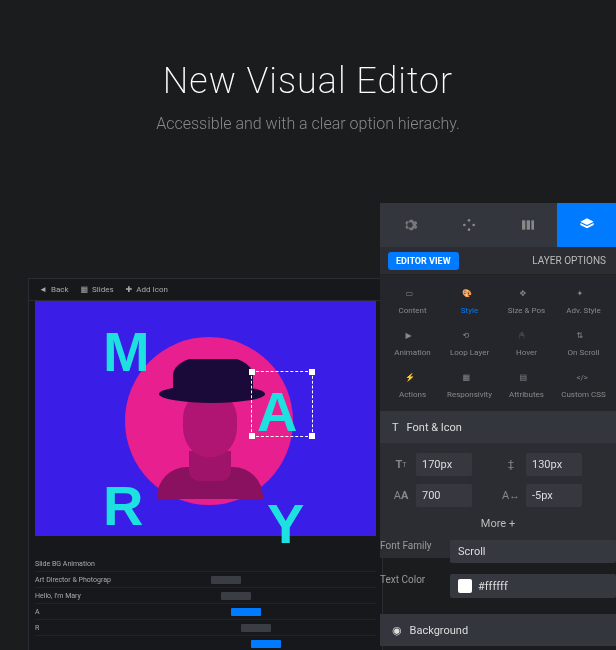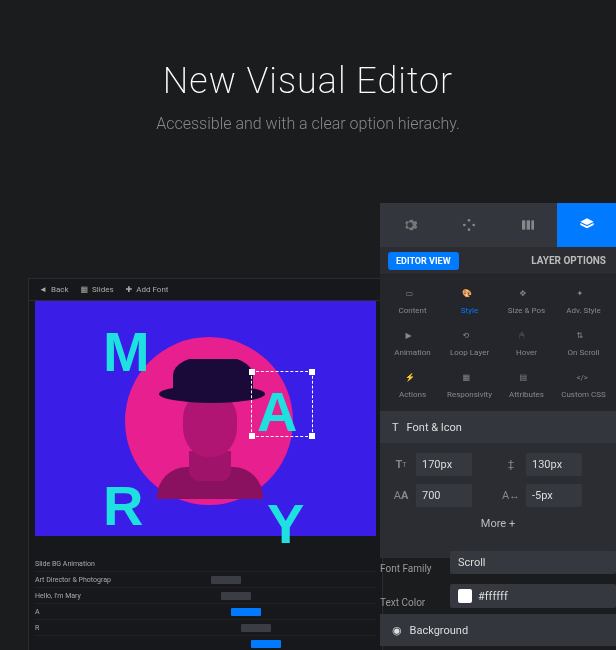--- a/index.html
+++ b/index.html
@@ -26,36 +26,36 @@
 .tl-label{width:110px;overflow:hidden;white-space:nowrap}
 .tl-bar{height:8px;background:#3a3d44;border-radius:1px}
 
 
 .panel{position:absolute;right:0;top:203px;width:236px;height:355px;background:#2b2d33}
 .p-toptabs{display:flex;height:44px;background:#34363d}
 .p-toptabs .t{flex:1;display:flex;align-items:center;justify-content:center;color:#888}
 .p-toptabs .t.active{background:#007aff;color:#fff}
 .p-subtabs{display:flex;height:28px;background:#2b2d33;align-items:center;border-bottom:1px solid #222}
 .p-sub-btn{background:#007aff;color:#fff;font-size:9px;font-weight:700;padding:4px 8px;border-radius:3px;margin-left:8px}
-.p-sub-right{margin-left:auto;margin-right:10px;font-size:10px;color:#bbb;font-weight:700}
+.p-sub-right{margin-left:auto;margin-right:10px;font-size:10px;color:#bbb;font-weight:400}
 
 .grid{display:grid;grid-template-columns:repeat(4,1fr);padding:6px 4px 4px;background:#24262b}
 .grid .cell{display:flex;flex-direction:column;align-items:center;justify-content:center;height:42px;font-size:8px;color:#888;gap:3px}
 .grid .cell.active{color:#007aff}
 .grid .cell svg,.grid .cell .ico{width:14px;height:14px}
 
 .section-h{display:flex;align-items:center;gap:8px;height:32px;background:#34363d;padding:0 12px;font-size:11px;color:#ddd}
 
 .fields{padding:10px 12px;background:#2b2d33;display:grid;grid-template-columns:1fr 1fr;gap:8px}
 .fld{display:flex;align-items:center;gap:6px}
 .fld .lab{color:#888;font-size:11px;width:18px;display:flex;align-items:center;justify-content:center}
 .fld input{background:#36383f;border:none;color:#ddd;font-size:11px;padding:5px 6px;width:56px;border-radius:2px}
 .more{text-align:center;padding:0 14px 10px;font-size:11px;color:#bbb}
 
-.row-prop{display:flex;align-items:flex-end;height:34px;padding:0 0;font-size:10px;color:#999}
+.row-prop{display:flex;align-items:flex-start;height:34px;padding:0 0;font-size:10px;color:#999}
 .row-prop .pl{width:70px}
 .row-prop .val{background:#36383f;color:#ddd;flex:1;padding:5px 8px;border-radius:2px;font-size:11px;display:flex;align-items:center;gap:6px}
 .swatch{width:14px;height:14px;background:#fff;border-radius:2px}
 
 .person{position:absolute;left:118px;top:58px;width:112px;height:140px;overflow:hidden}
 .hat{position:absolute;left:20px;top:-4px;width:80px;height:40px;background:#1a0a3a;border-radius:50% 50% 20% 20%}
 .brim{position:absolute;left:6px;top:26px;width:106px;height:18px;background:#1a0a3a;border-radius:50%}
 .face{position:absolute;left:30px;top:34px;width:54px;height:64px;background:#b01574;border-radius:40% 40% 46% 46%}
 .neck{position:absolute;left:36px;top:92px;width:42px;height:30px;background:#a0136a;border-radius:0 0 10px 10px}
 .shoulders{position:absolute;left:4px;top:108px;width:106px;height:38px;background:#8a1160;border-radius:30px 30px 0 0}
@@ -65,21 +65,21 @@
 
 <div class="hero">
   <h1>New Visual Editor</h1>
   <p>Accessible and with a clear option hierachy.</p>
 </div>
 
 <div class="editor-preview">
   <div class="ep-top">
     <span class="item">◄ <span>Back</span></span>
     <span class="item">▦ <span>Slides</span></span>
-    <span class="item">✚ <span>Add Font</span></span>
+    <span class="item">✚ <span>Add Icon</span></span>
   </div>
   <div class="ep-canvas">
     <div class="ep-circle"></div>
     <div class="person">
       <div class="shoulders"></div>
         <div class="neck"></div>
         <div class="face"></div>
         <div class="brim"></div>
         <div class="hat"></div>
     </div>

